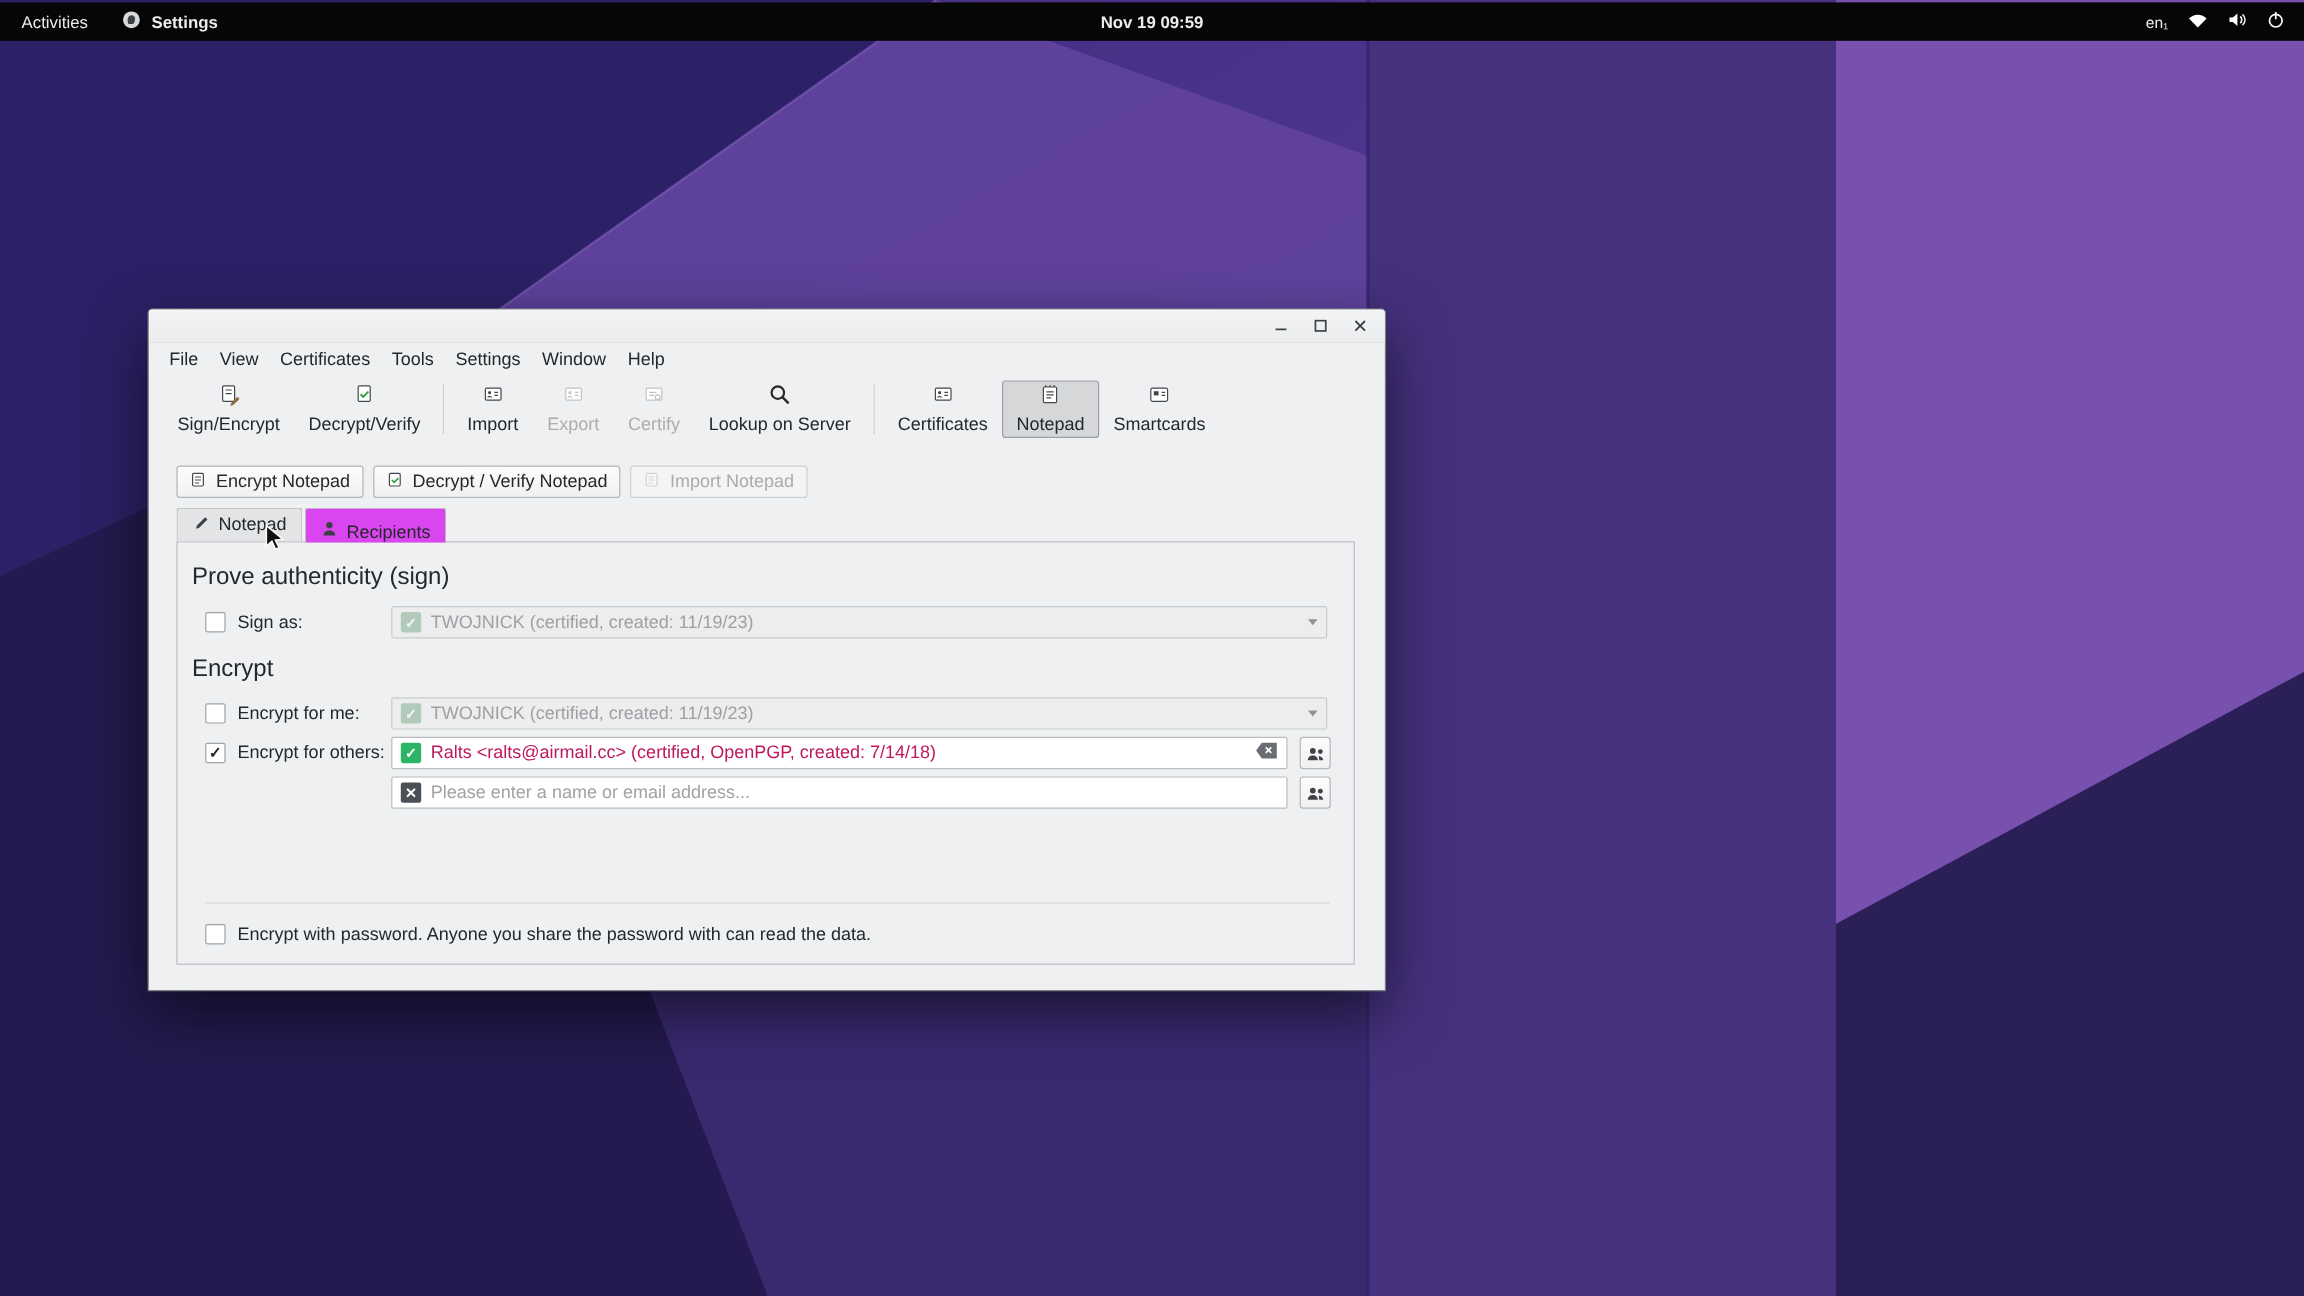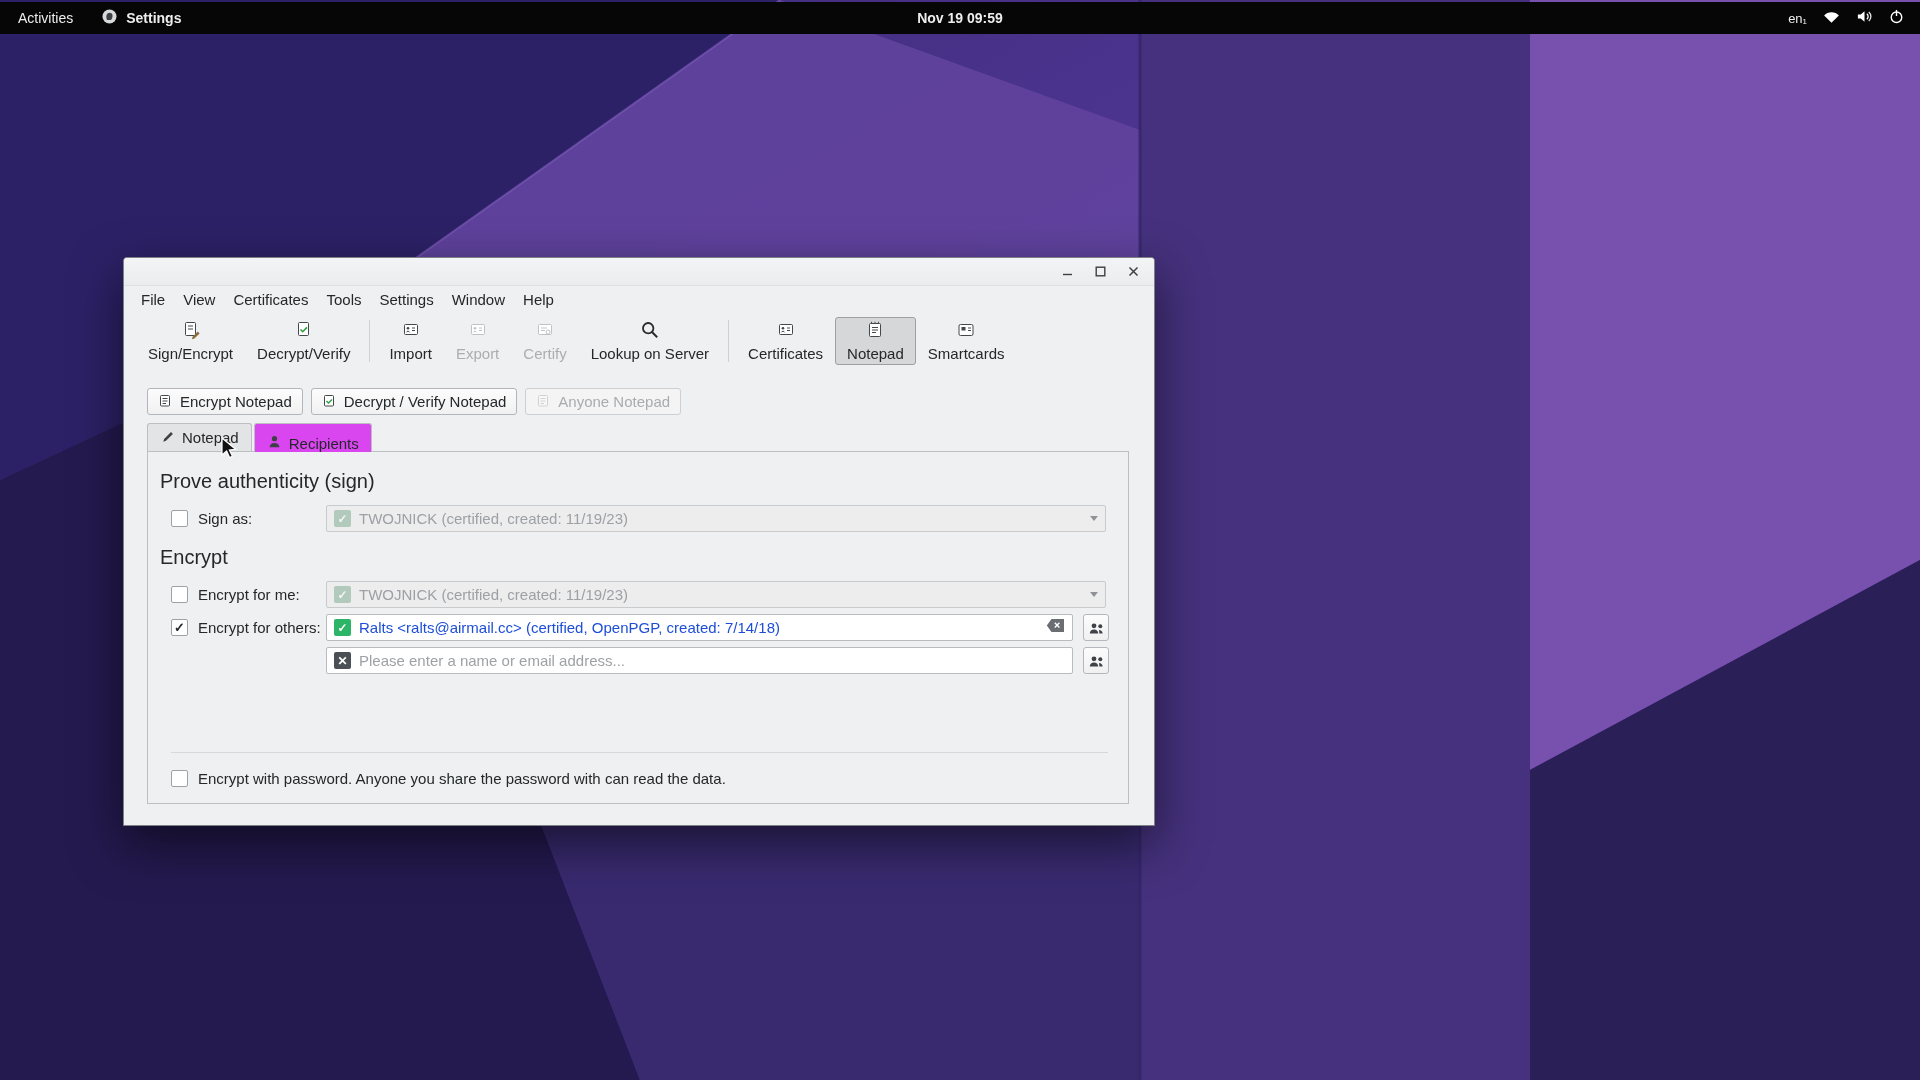--- a/index.html
+++ b/index.html
@@ -62,21 +62,21 @@
                        font-size:13px; font-weight:bold; color:#26292c; }
 
   .combo { flex:1; height:27px; margin-right:22px; background:#ededee; border:1px solid #c8cbce; border-radius:2px;
            display:flex; align-items:center; gap:8px; padding:0 7px; font-size:15px; color:#9da0a4; }
   .combo .caret { margin-left:auto; width:0; height:0; border-left:4px solid transparent; border-right:4px solid transparent;
                   border-top:5px solid #8f9296; }
   .combo-text { white-space:nowrap; overflow:hidden; text-overflow:ellipsis; }
 
   .ifield { flex:1; height:27px; background:#fff; border:1px solid #b9bcbf; border-radius:2px;
             display:flex; align-items:center; gap:8px; padding:0 7px; }
-  .ifield input { border:none; outline:none; flex:1; background:transparent; font:15px "Liberation Sans", sans-serif; color:#1d4ed8; }
+  .ifield input { border:none; outline:none; flex:1; background:transparent; font:15px "Liberation Sans", sans-serif; color:#be185d; }
   .ifield input::placeholder { color:#9fa2a5; }
 
   .badge { width:17px; height:17px; border-radius:2px; display:flex; align-items:center; justify-content:center;
            font-size:12px; font-weight:bold; color:#fff; flex:none; }
   .badge.green { background:#2db567; }
   .badge.dim { opacity:.45; filter:saturate(.4); }
   .badge.dark { background:#4a5055; }
 
   .people-btn { width:26px; height:27px; margin-left:10px; flex:none; border:1px solid #b4b8bc; border-radius:3px;
                 background:linear-gradient(#fcfcfc,#f0f0f1); display:flex; align-items:center; justify-content:center; }
@@ -288,21 +288,21 @@
       </span>
       <span>Decrypt / Verify Notepad</span>
     </button>
     <button class="abtn disabled">
       <span>
         <svg width="15" height="15" viewBox="0 0 15 15" fill="none">
             <rect x="2.5" y="2.5" width="9" height="10.5" rx="1" stroke="#9aa0a4" fill="#fff"></rect>
             <path d="M4.5 5.5h5M4.5 8h5M4.5 10.5h3.5" stroke="#9aa0a4"></path>
           </svg>
       </span>
-      <span>Anyone Notepad</span>
+      <span>Import Notepad</span>
     </button>
   </div>
 
   <div class="tabs">
     <div class="tab">
       <span>
         <svg width="15" height="15" viewBox="0 0 16 16">
             <path d="M3.5 13.5l.9-2.9 7.3-7.3 2 2-7.3 7.3-2.9.9z" fill="#3d4145"></path>
           </svg>
       </span>

